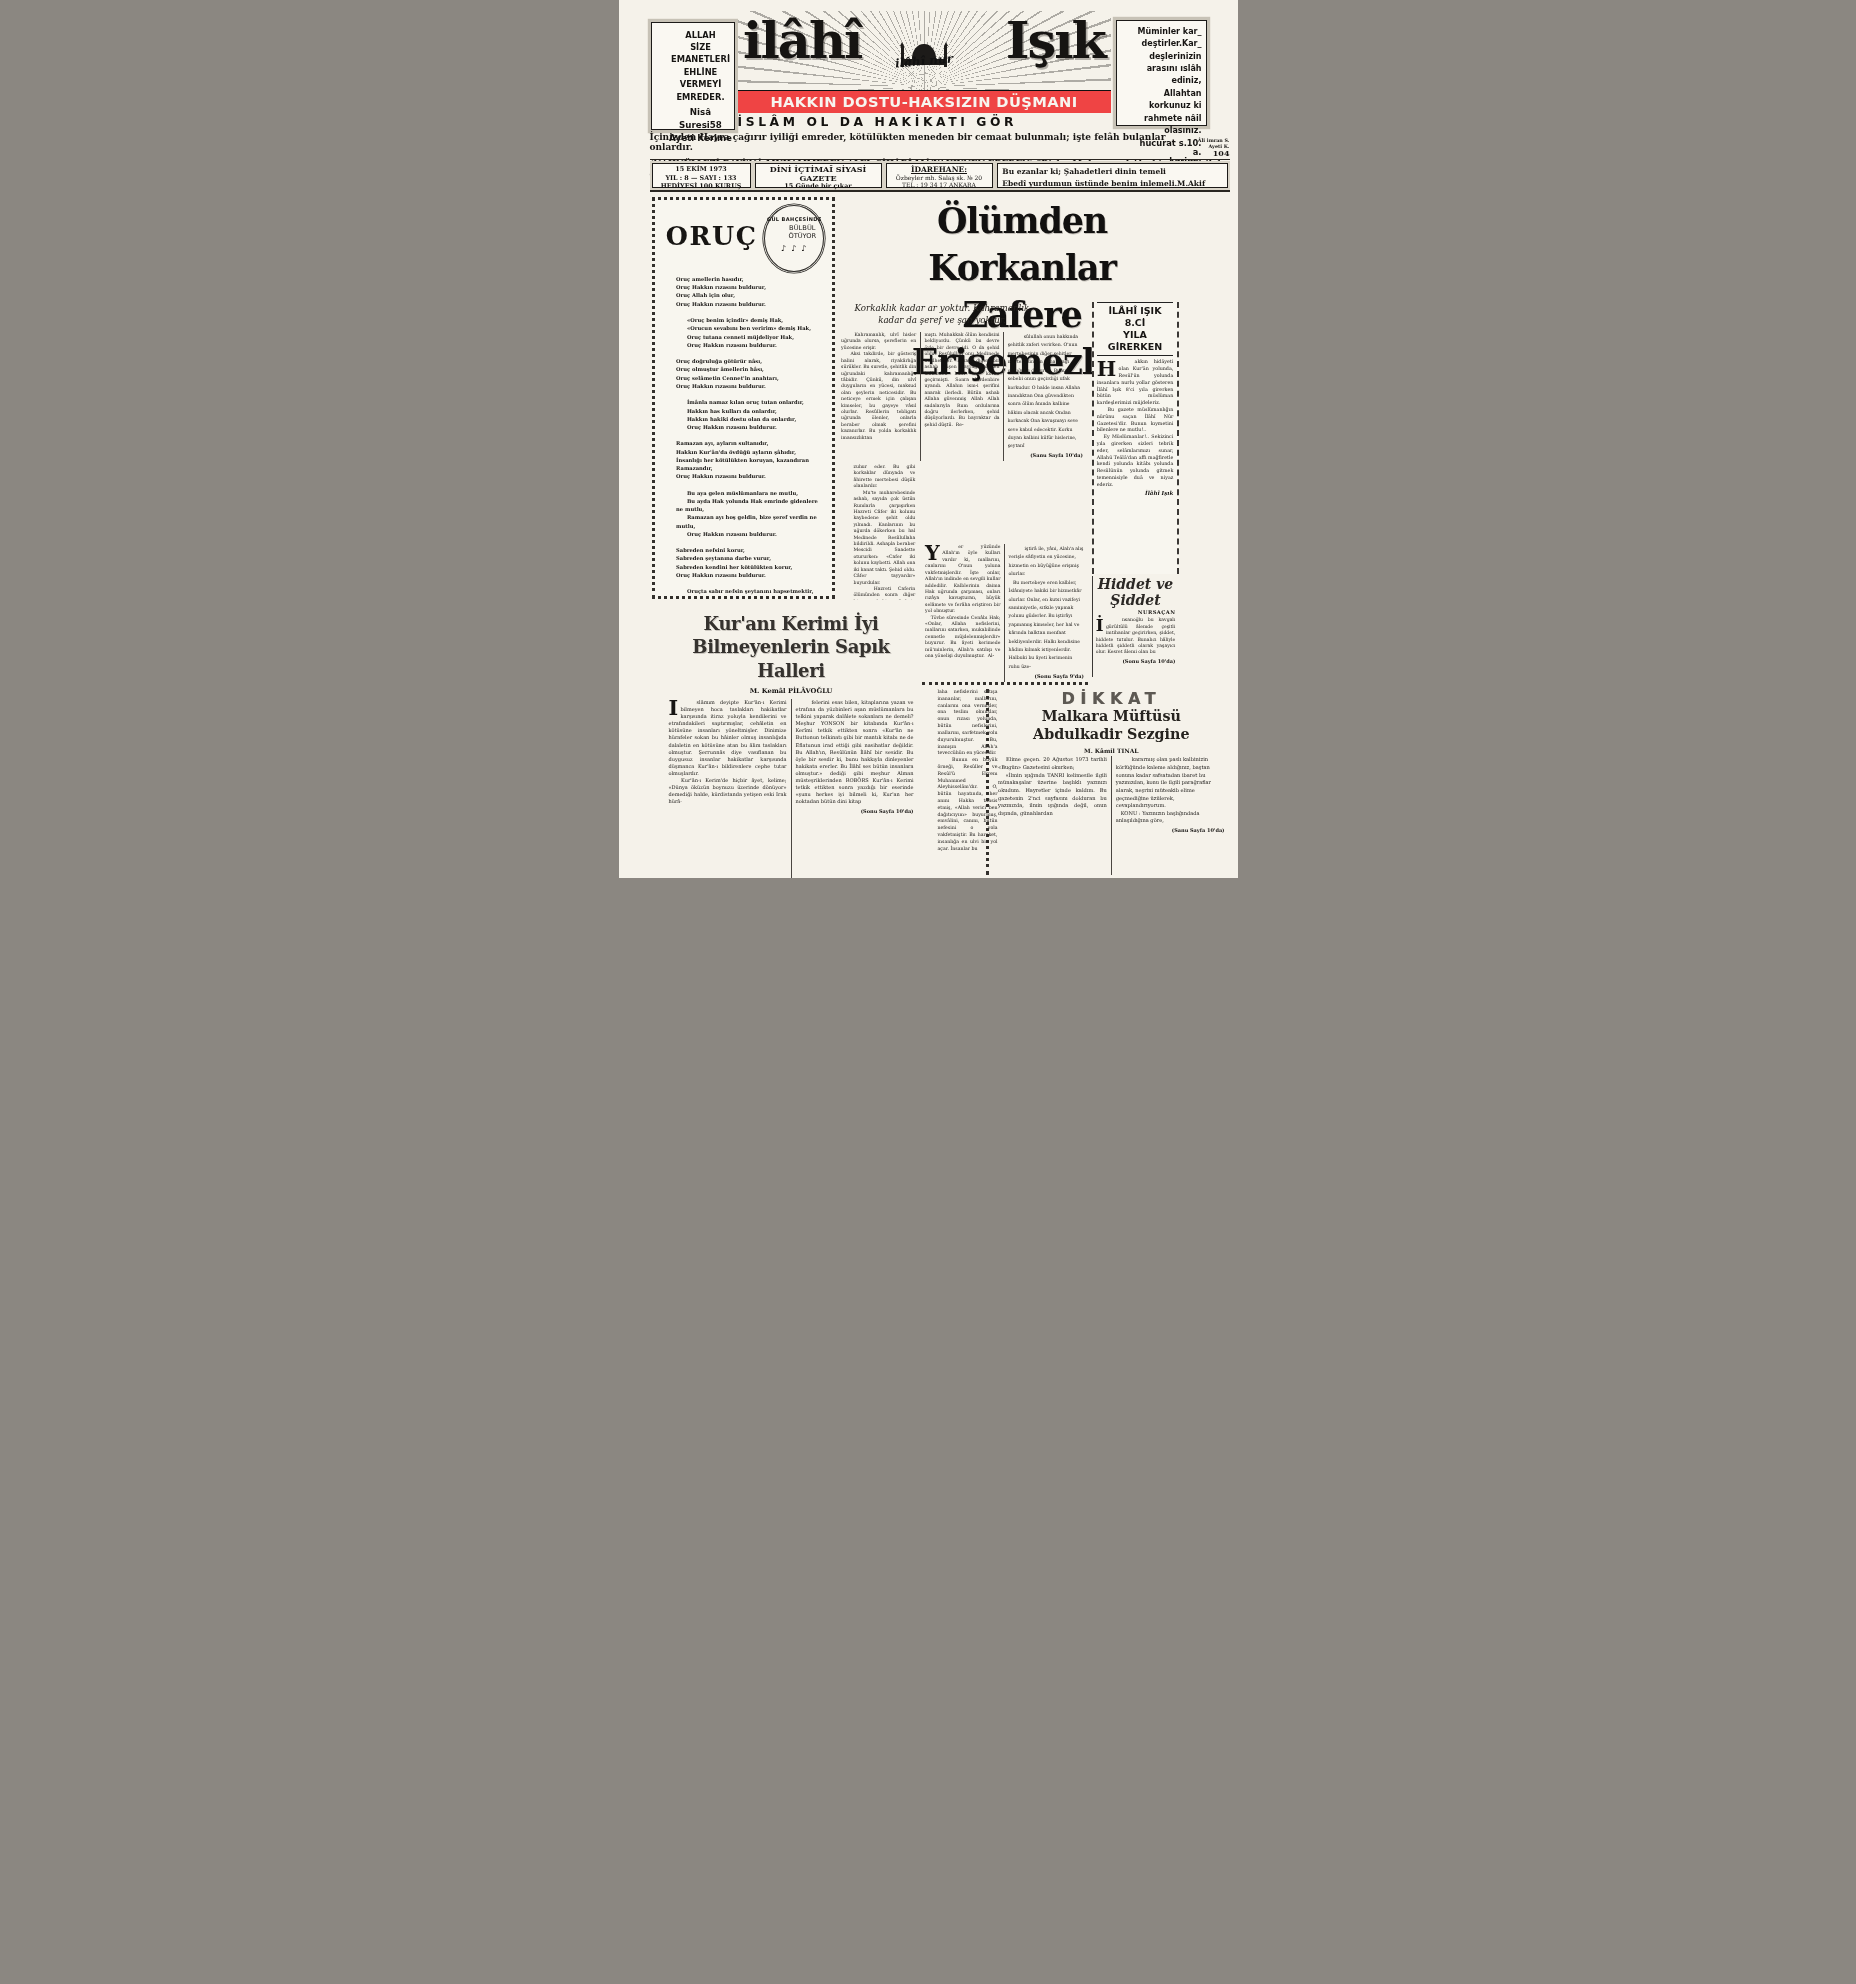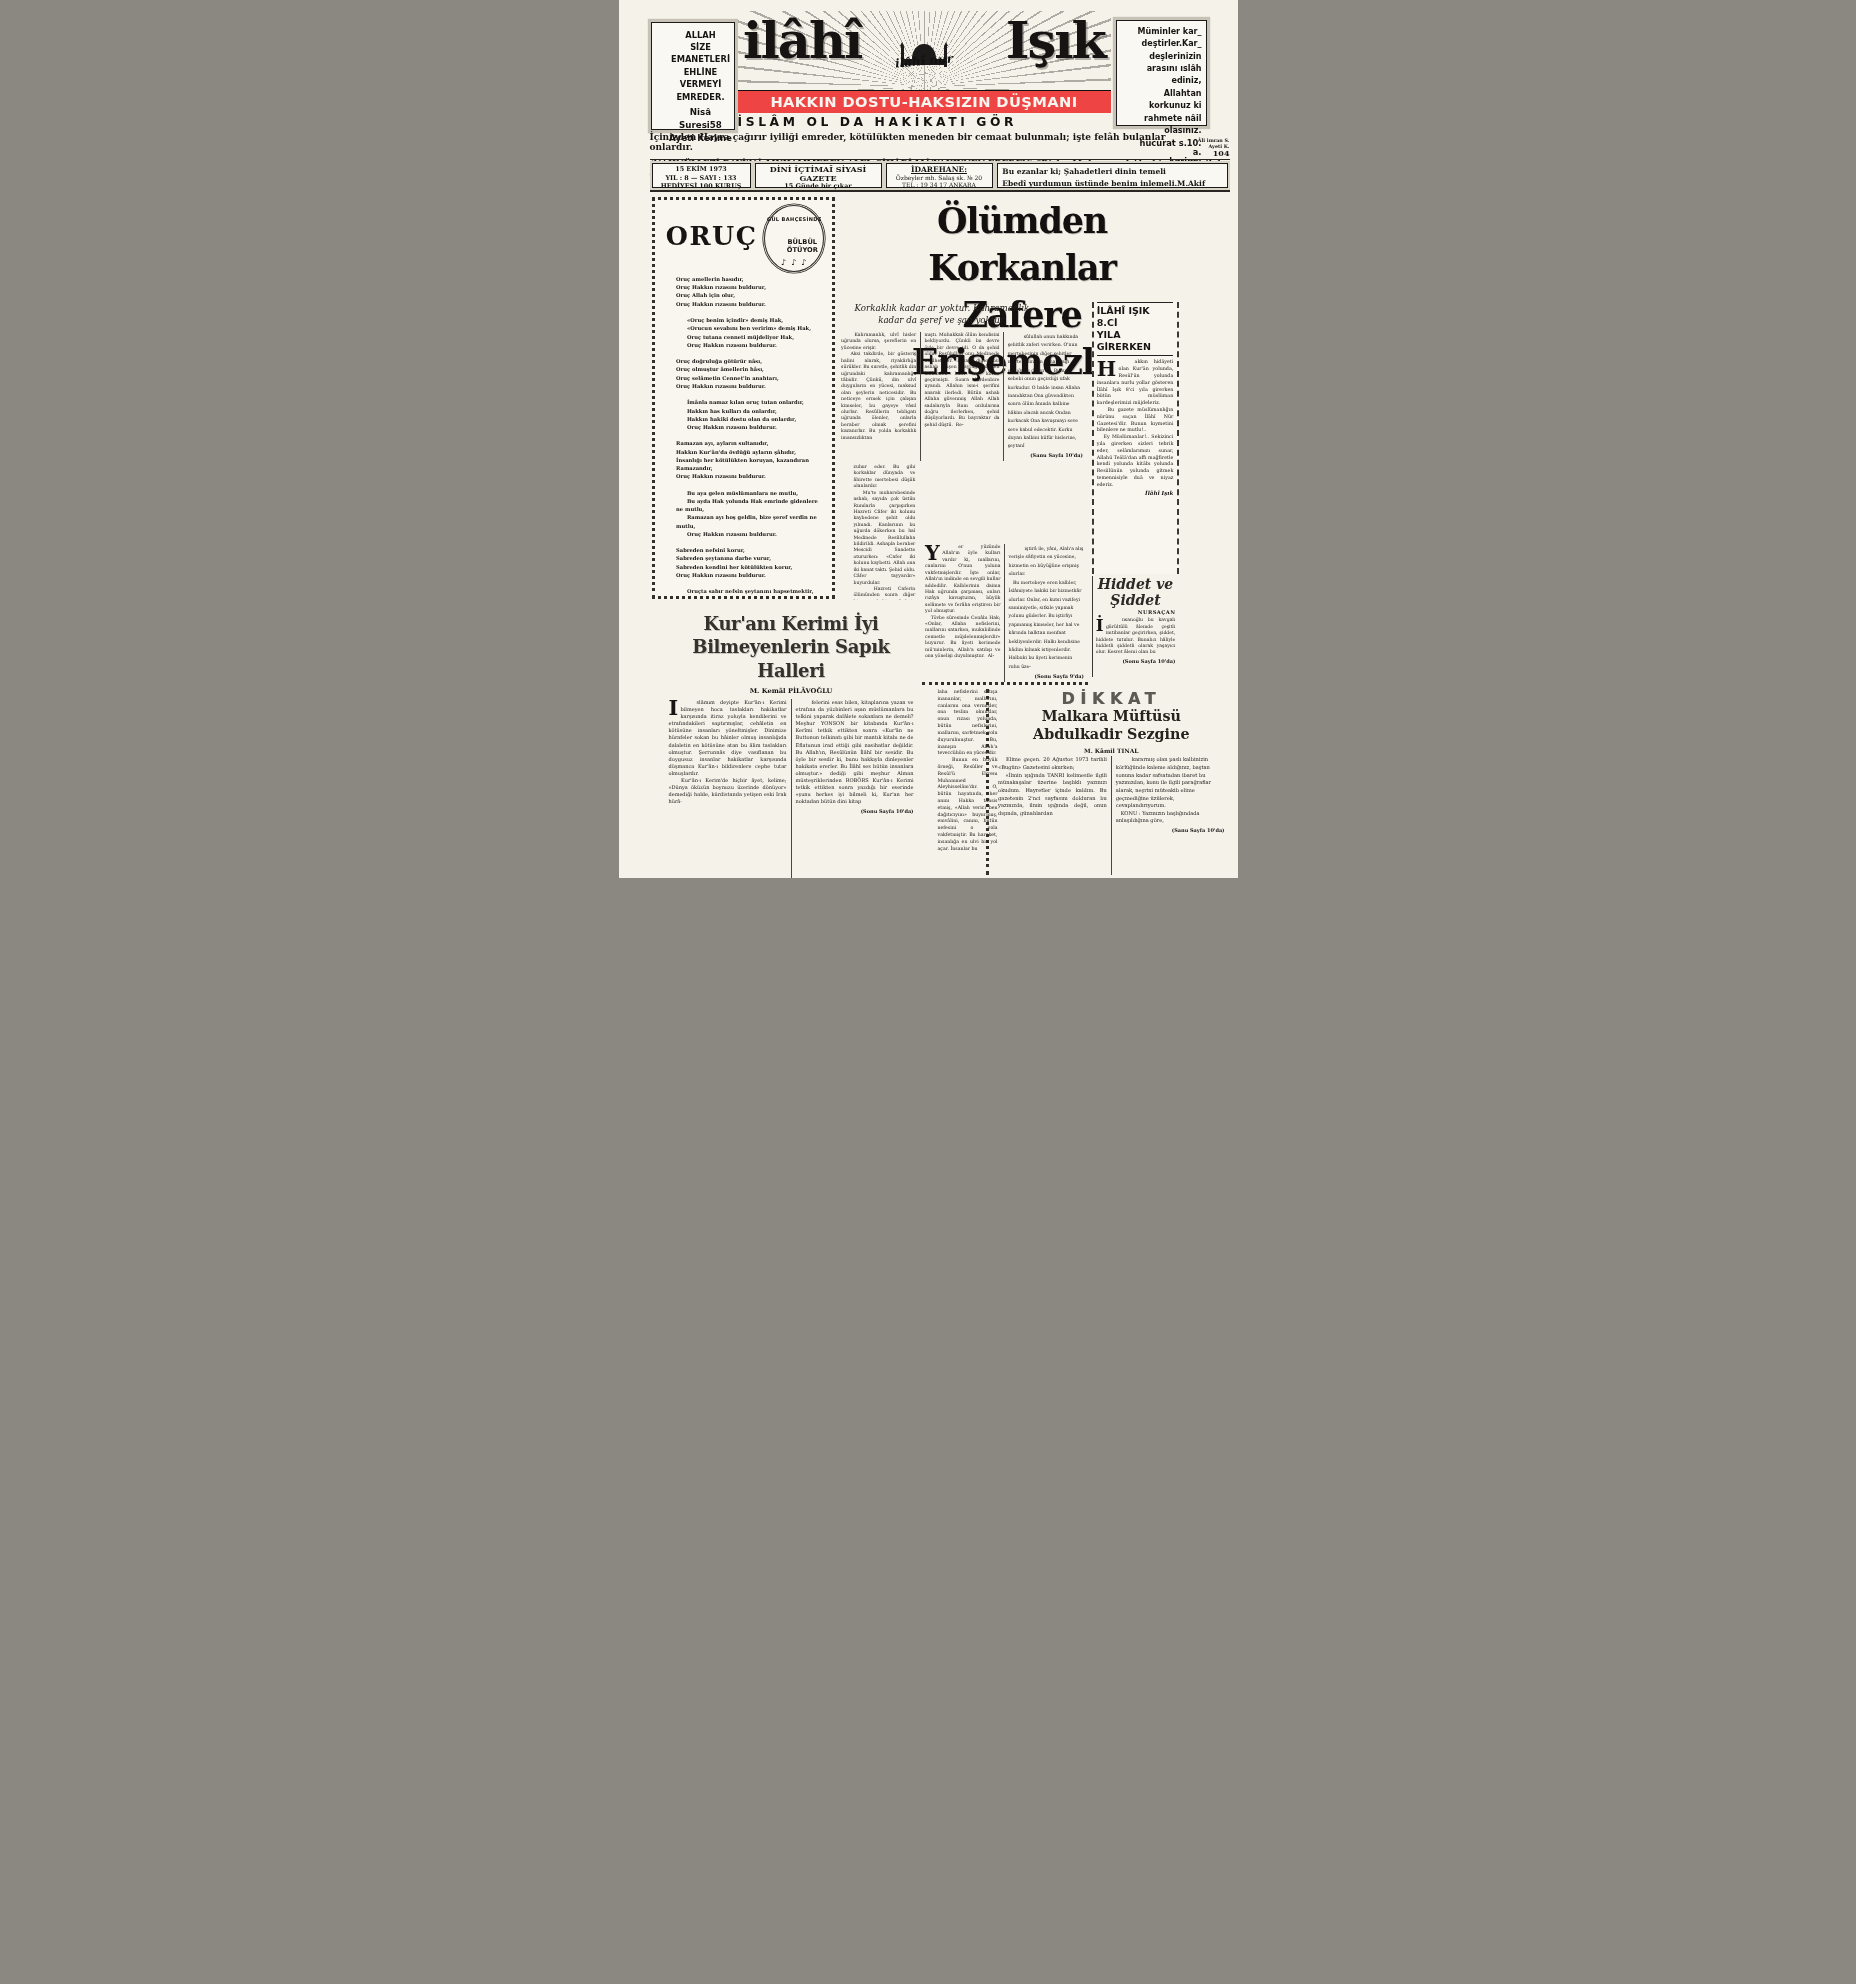--- a/index.html
+++ b/index.html
@@ -72,21 +72,21 @@
   
   .oruc-box{left:33px;top:197px;width:183px;height:402px;border:3.6px dotted #33302c;
             box-sizing:border-box;padding:4px 5.6px;background:#f8f6ef;}
   .oruc-head{position:relative;height:71px;}
   .oruc-title{position:absolute;left:5.6px;top:16.7px;font-weight:900;font-size:25.4px;letter-spacing:1.6px;
               font-family:"DejaVu Serif","Liberation Serif",serif;}
   .stamp{position:absolute;right:1.6px;top:0.8px;width:60px;height:67px;border:1.6px solid #2b2926;
          border-radius:50%;box-shadow:0 0 0 0.8px #f8f6ef,0 0 0 1.6px #2b2926;text-align:center;
          font-family:"DejaVu Sans","Liberation Sans",sans-serif;box-sizing:border-box;padding-top:10.3px;}
   .stamp .arc{font-weight:900;font-size:5px;letter-spacing:0.4px;}
-  .stamp .mid{font-weight:700;font-size:6.7px;line-height:1.15;margin-top:17px;}
+  .stamp .mid{font-weight:400;font-size:6.7px;line-height:1.15;margin-top:3px;}
   .stamp .birds{font-size:8px;letter-spacing:1.2px;margin-top:3.2px;}
   .oruc-poem{font-weight:700;font-size:5.2px;line-height:1.58;}
 
   
   .headline{left:219px;top:198px;width:337px;height:102px;text-align:center;
             font-family:"DejaVu Serif","Liberation Serif",serif;font-weight:900;
             font-size:35px;line-height:1.34;letter-spacing:-1.2px;color:#121110;
             text-shadow:0.8px 0.8px 0 rgba(50,45,40,.25);}
   .subhead{left:233px;top:303px;width:181px;height:25.4px;text-align:center;
            font-style:italic;font-weight:400;font-size:8.7px;line-height:1.35;color:#24211d;}
@@ -102,21 +102,21 @@
   .nefis-head{left:303px;top:449px;width:166px;height:91px;border:1.6px solid #161412;
               box-sizing:border-box;text-align:center;font-weight:900;font-size:12.3px;line-height:1.55;
               padding-top:4.8px;white-space:pre-line;color:#191715;}
   .nefis-cols{left:303px;top:544px;width:166px;height:141px;display:flex;border-bottom:3.2px dotted #33302c;box-sizing:border-box;}
   .nefis-cols .col{flex:1;padding:0 3.6px;}
   .nefis-cols .col + .col{border-left:0.6px solid #4a4641;}
 
   
   .yila-box{left:473px;top:302px;width:87px;height:272px;border-left:2.4px dashed #3b3835;
             border-right:2.4px dashed #3b3835;box-sizing:border-box;padding:0 3.2px;background:#f8f6ef;}
-  .yila-title{border-top:1.6px double #222;border-bottom:1.6px double #222;
+  .yila-title{border-top:1.6px double #222;border-bottom:1.6px double #222;text-align:center;
               font-family:"DejaVu Sans","Liberation Sans",sans-serif;
               font-weight:900;font-size:9.5px;line-height:1.25;padding:2.4px 0;white-space:pre-line;}
   .yila-body{margin-top:3.2px;font-size:4.8px;line-height:1.42;}
   .yila-sign{font-weight:900;font-style:italic;text-align:right;font-size:5.6px;margin-top:1.6px;}
 
   .hiddet-box{left:473px;top:576px;width:87px;height:101px;border-left:0.8px solid #3b3835;
               box-sizing:border-box;padding:0 3.2px;}
   .hiddet-title{font-style:italic;font-weight:900;font-size:14px;line-height:1.15;text-align:center;
                 color:#2b2825;white-space:pre-line;}
   .hiddet-by{font-weight:900;font-size:5.2px;text-align:right;letter-spacing:0.4px;margin:0.8px 0 2.4px;}

